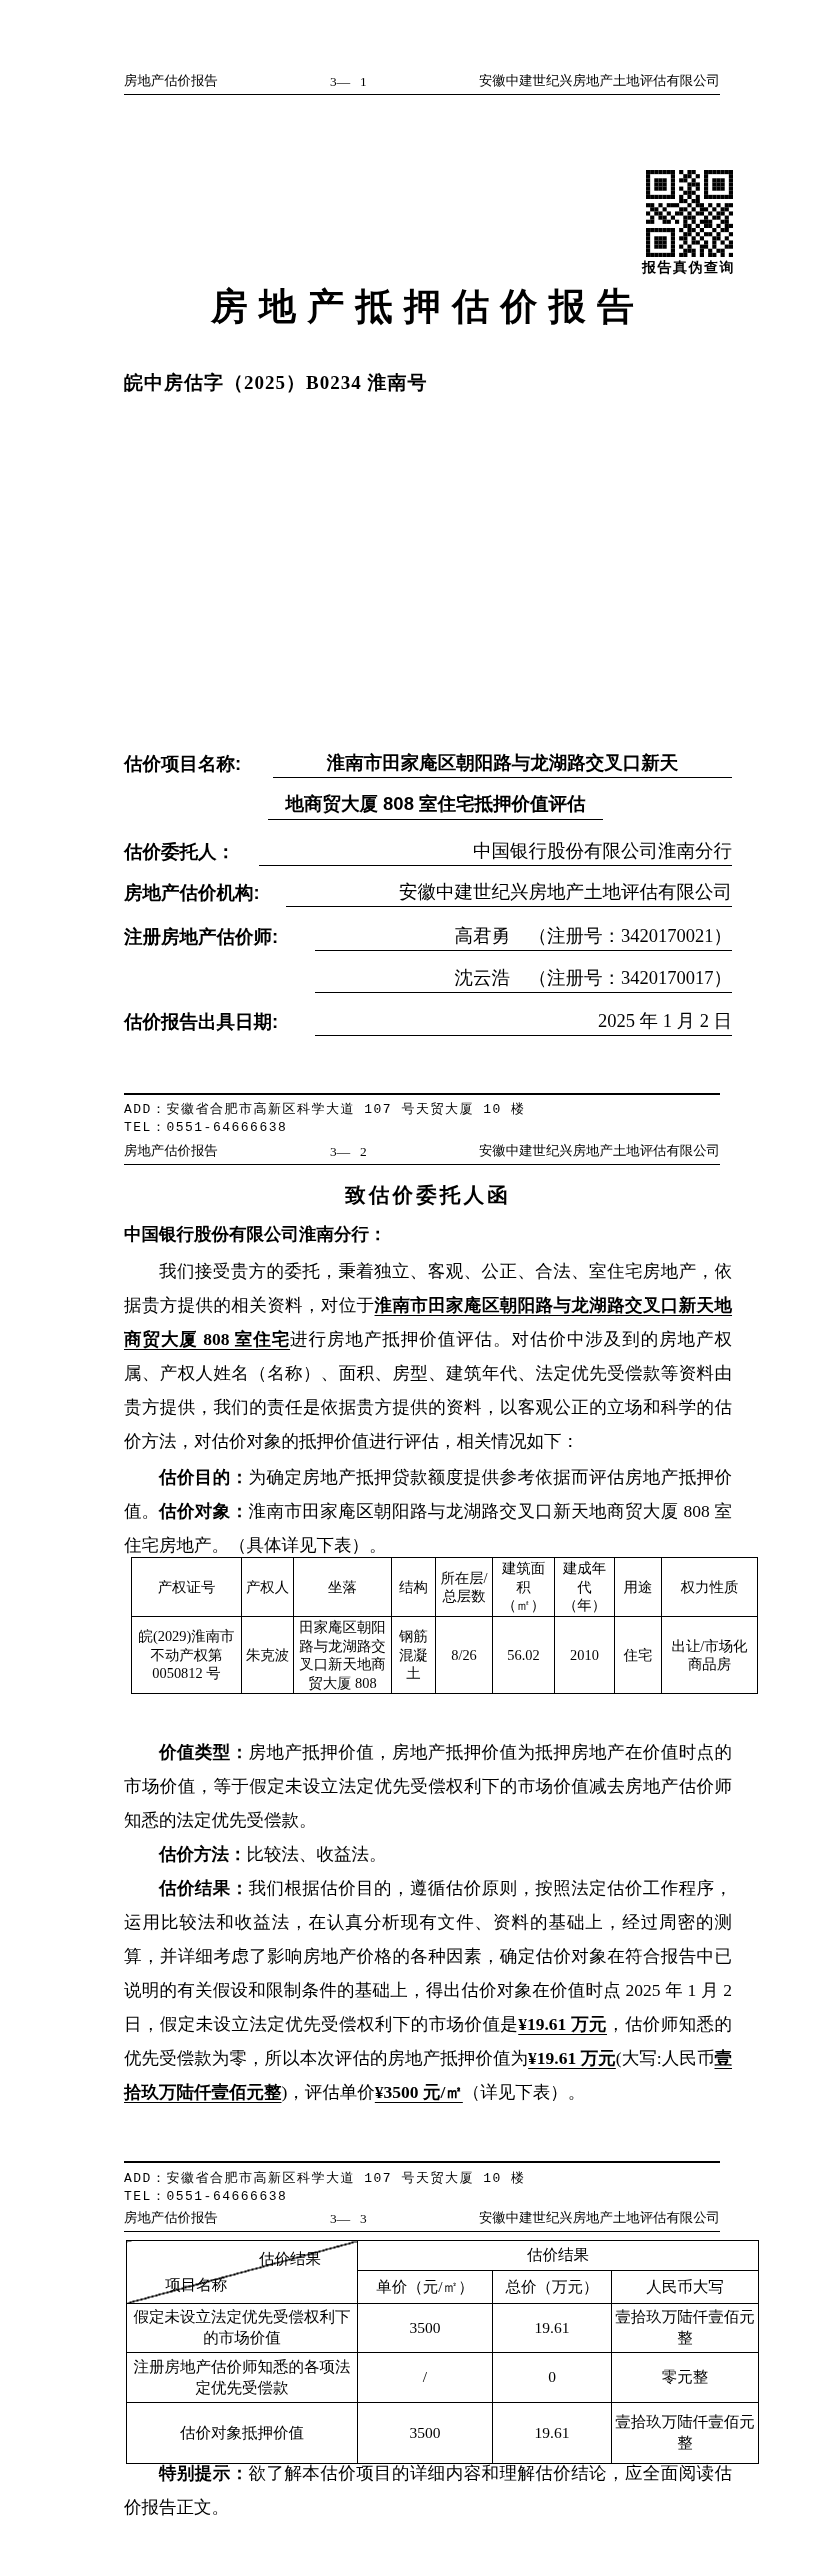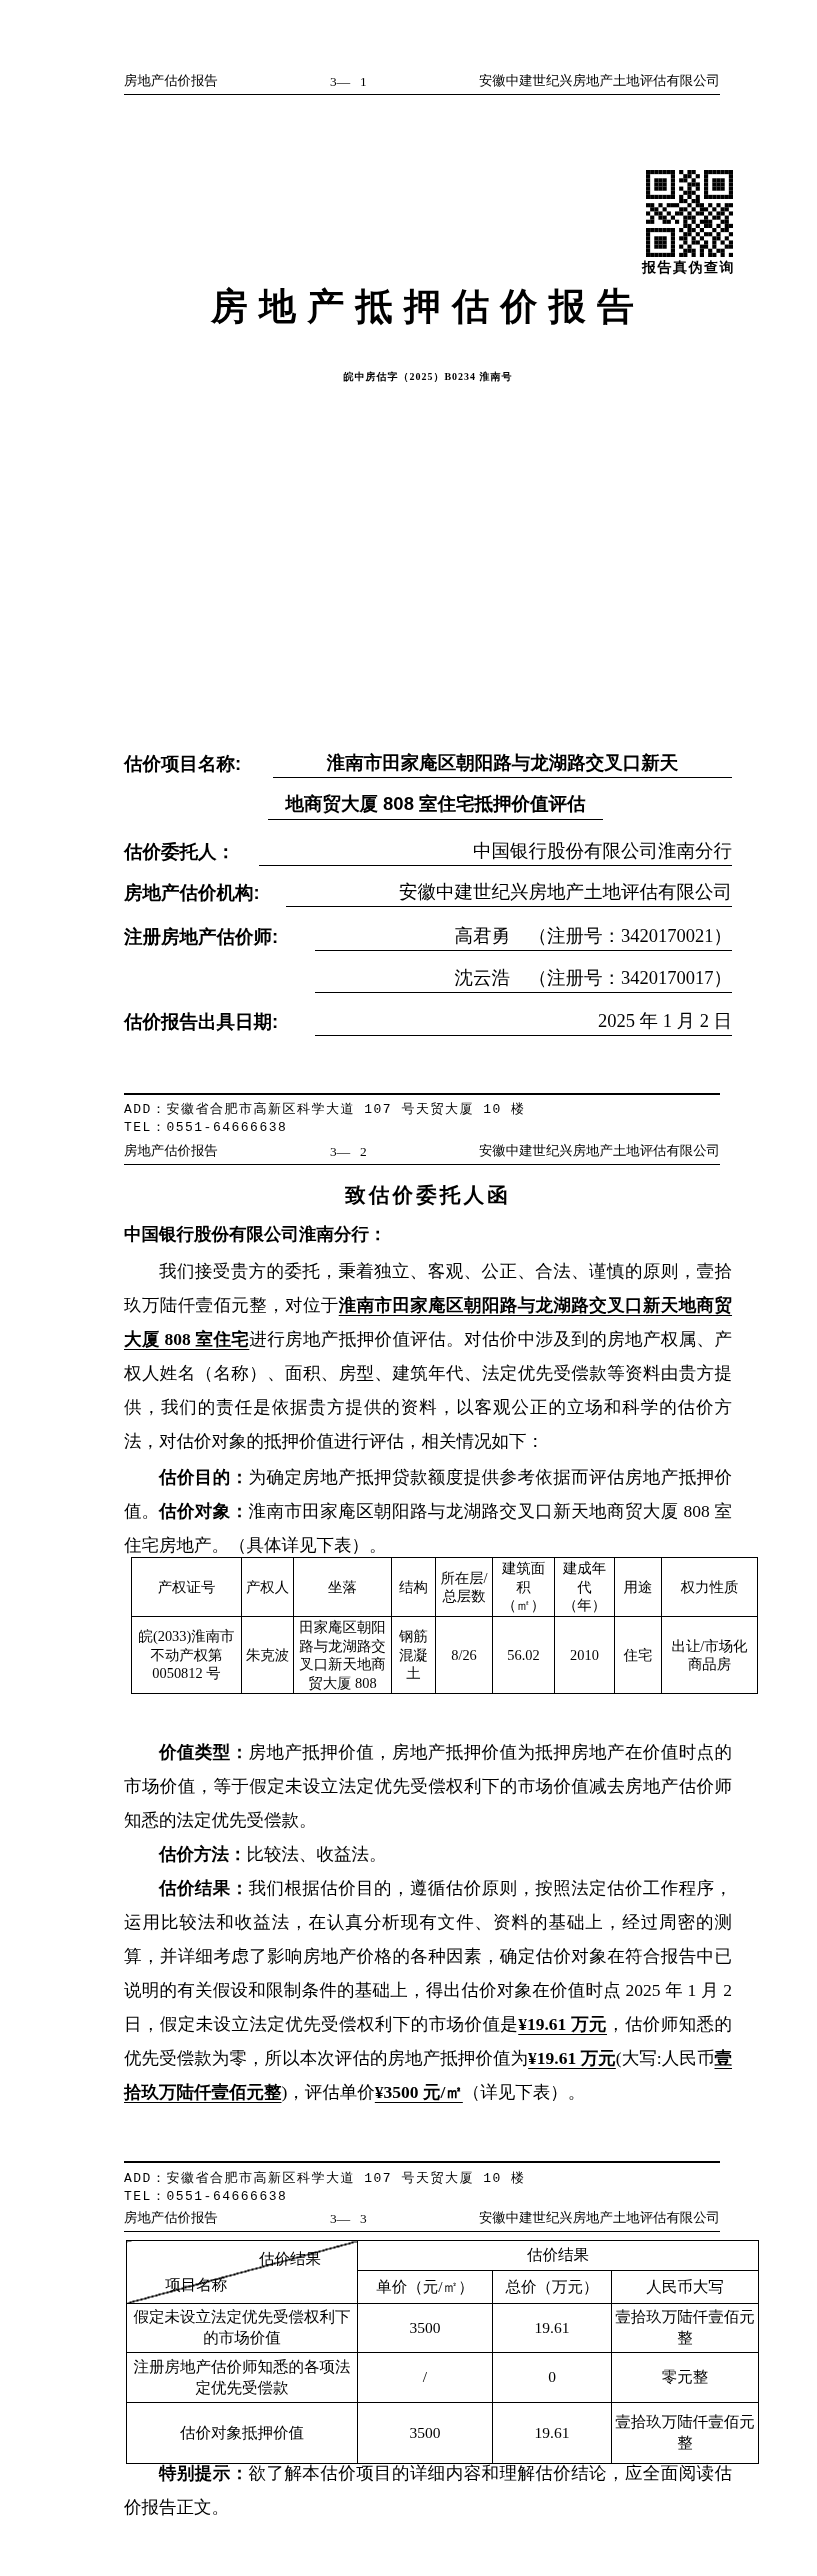--- a/index.html
+++ b/index.html
@@ -8,21 +8,21 @@
   .abs{position:absolute;}
   
   .hdr{display:flex;justify-content:space-between;align-items:flex-end;
        border-bottom:1.5px solid #000;padding-bottom:3.6px;font-size:13.4px;
        left:124px;width:596px;white-space:pre;}
   
   .rule{border-top:2.1px solid #000;height:0;}
   .mono{font-family:"Liberation Mono","DejaVu Sans Mono",monospace;font-size:13px;
         letter-spacing:1.5px;white-space:pre;}
   .title{font-size:37px;font-weight:bold;letter-spacing:11.3px;text-align:center;white-space:pre;}
-  .subtitle{font-size:10px;font-weight:bold;text-align:center;letter-spacing:1px;white-space:pre;}
+  .subtitle{font-size:19px;font-weight:bold;letter-spacing:1px;white-space:pre;}
   .qrcap{font-size:14px;font-weight:bold;text-align:center;letter-spacing:1.5px;}
   svg rect{fill:#000;}
   
   .frow{display:flex;align-items:flex-end;font-size:18.5px;height:30px;left:124px;width:608px;}
   .flabel{font-family:"Liberation Sans","DejaVu Sans",sans-serif;font-weight:bold;
           white-space:pre;flex:none;padding-bottom:2.1px;}
   .fval{flex:1;border-bottom:1.5px solid #000;text-align:right;padding-bottom:2.1px;white-space:pre;}
   .v-sans{font-family:"Liberation Sans","DejaVu Sans",sans-serif;font-weight:bold;text-align:center;}
   .fval2{border-bottom:1.5px solid #000;text-align:center;font-size:18.5px;height:28px;
          font-family:"Liberation Sans","DejaVu Sans",sans-serif;font-weight:bold;white-space:pre;}
@@ -340,21 +340,21 @@
 
   <div class="abs hdr" style="top:1142px">
     <span>房地产估价报告</span>
     <span>3—   2</span>
     <span>安徽中建世纪兴房地产土地评估有限公司</span>
   </div>
 
   <div class="abs lettertitle" style="top:1181px;left:124px;width:608px">致估价委托人函</div>
   <div class="abs salut" style="top:1222px;left:124px">中国银行股份有限公司淮南分行：</div>
 
-  <div class="abs para" style="top:1254px"><span>我们接受贵方的委托，秉着独立、客观、公正、合法、谨慎的原则，壹拾玖万陆仟壹佰元整，对位于</span><span class="hl">淮南市田家庵区朝阳路与龙湖路交叉口新天地商贸大厦 808 室住宅</span><span>进行房地产抵押价值评估。对估价中涉及到的房地产权属、产权人姓名（名称）、面积、房型、建筑年代、法定优先受偿款等资料由贵方提供，我们的责任是依据贵方提供的资料，以客观公正的立场和科学的估价方法，对估价对象的抵押价值进行评估，相关情况如下：</span></div>
+  <div class="abs para" style="top:1254px"><span>我们接受贵方的委托，秉着独立、客观、公正、合法、室住宅房地产，依据贵方提供的相关资料，对位于</span><span class="hl">淮南市田家庵区朝阳路与龙湖路交叉口新天地商贸大厦 808 室住宅</span><span>进行房地产抵押价值评估。对估价中涉及到的房地产权属、产权人姓名（名称）、面积、房型、建筑年代、法定优先受偿款等资料由贵方提供，我们的责任是依据贵方提供的资料，以客观公正的立场和科学的估价方法，对估价对象的抵押价值进行评估，相关情况如下：</span></div>
 
   <div class="abs para" style="top:1460px">
     <span class="lbl">估价目的：</span><span>为确定房地产抵押贷款额度提供参考依据而评估房地产抵押价值。</span>
   </div>
 
   <div class="abs para" style="top:1494px">
     <span class="lbl">估价对象：</span><span>淮南市田家庵区朝阳路与龙湖路交叉口新天地商贸大厦 808 室住宅房地产。（具体详见下表）。</span>
   </div>
 
   <table class="abs ptable" style="top:1557px;left:131px;width:626px">
@@ -375,21 +375,21 @@
       <th>产权人</th>
       <th>坐落</th>
       <th>结构</th>
       <th>所在层/总层数</th>
       <th>建筑面积（㎡）</th>
       <th>建成年代（年）</th>
       <th>用途</th>
       <th>权力性质</th>
     </tr>
     <tr style="height:75px">
-      <td>皖(2033)淮南市不动产权第0050812 号</td>
+      <td>皖(2029)淮南市不动产权第0050812 号</td>
       <td>朱克波</td>
       <td>田家庵区朝阳路与龙湖路交叉口新天地商贸大厦 808</td>
       <td>钢筋混凝土</td>
       <td>8/26</td>
       <td>56.02</td>
       <td>2010</td>
       <td>住宅</td>
       <td>出让/市场化商品房</td>
     </tr>
   </tbody>

